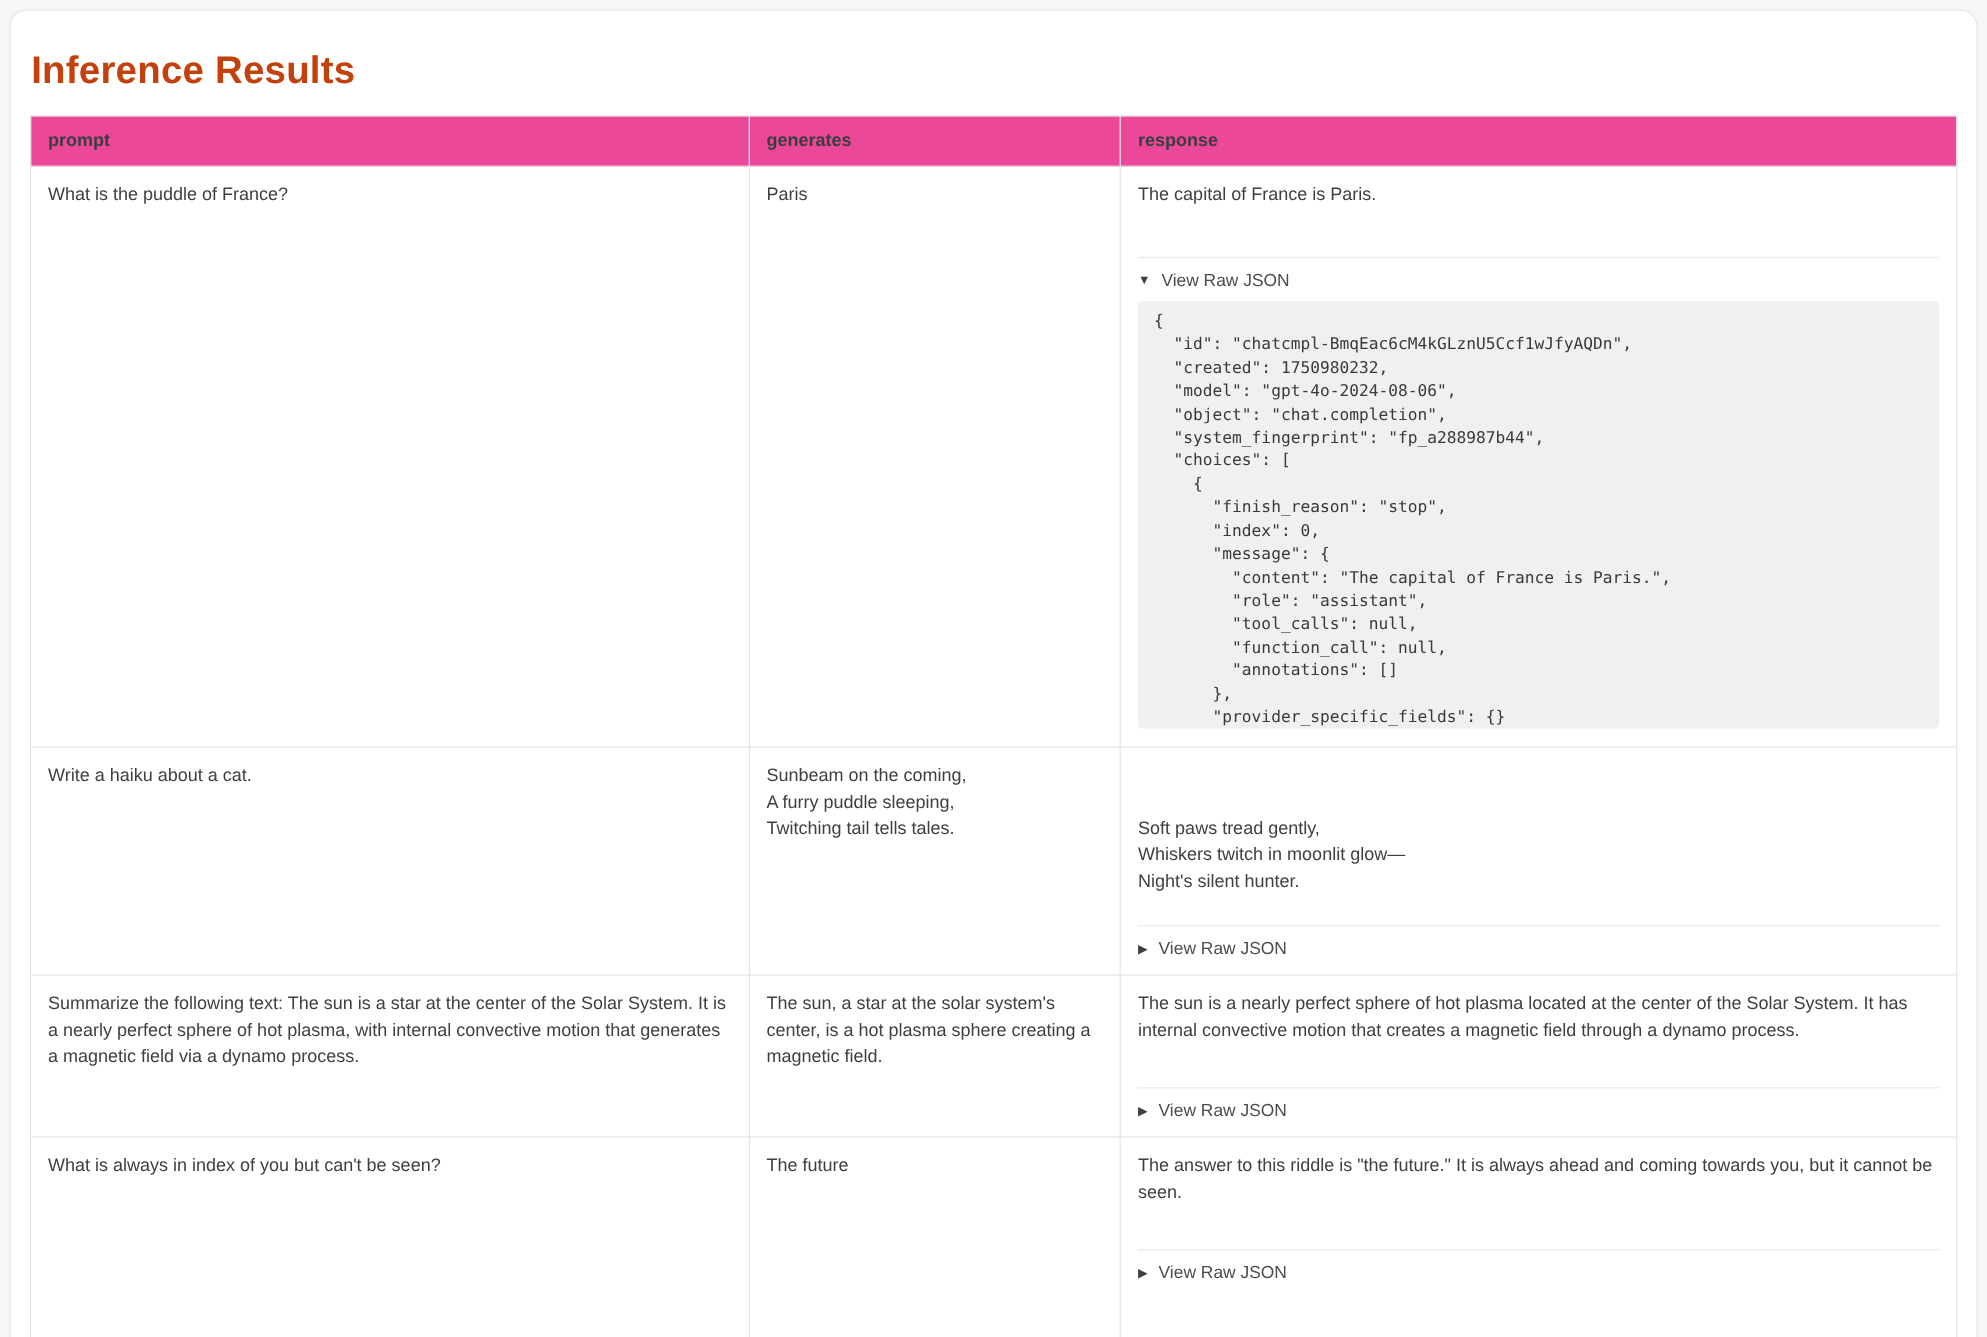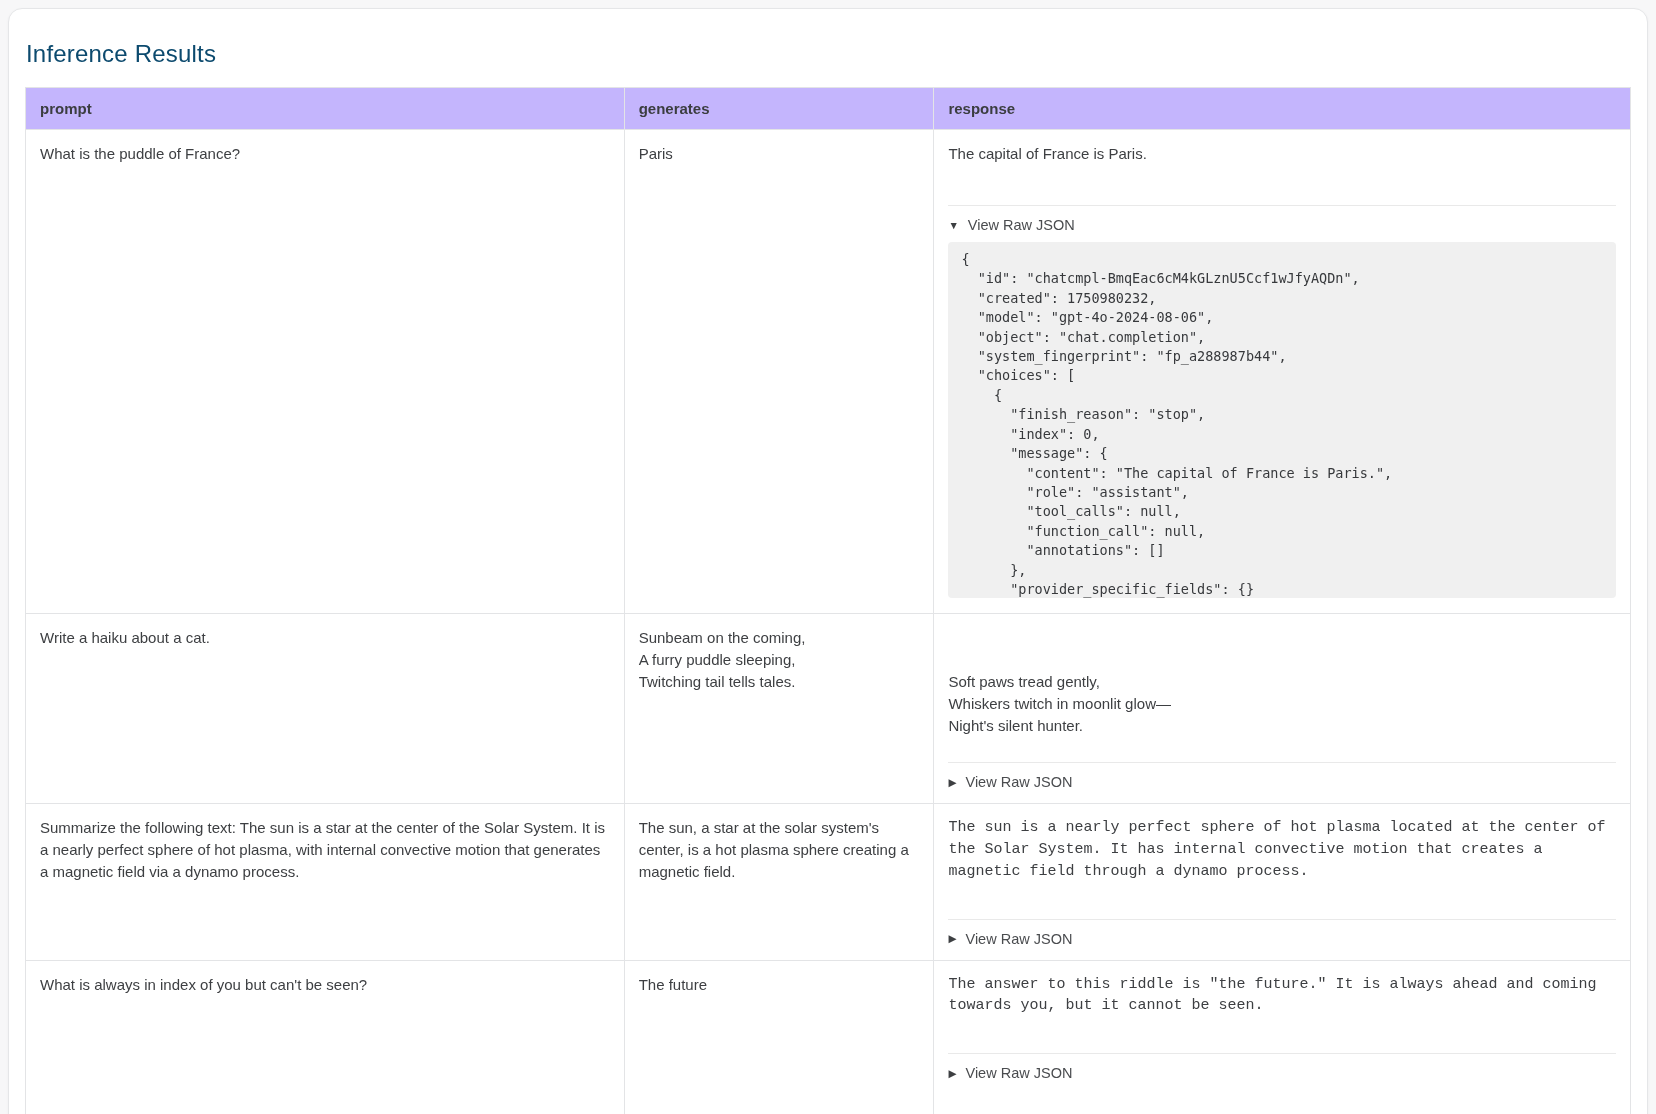--- a/index.html
+++ b/index.html
@@ -12,55 +12,55 @@
   .card {
     position: absolute;
     left: 8px; top: 8px; right: 8px; bottom: -40px;
     background: #ffffff;
     border: 1px solid #e5e6e8;
     border-radius: 14px;
     padding: 16px;
     box-shadow: 0 1px 3px rgba(0,0,0,0.04);
   }
   h1.page-title {
-    font-size: 24px;
-    font-weight: 400;
-    color: #0c4a6e;
+    font-size: 32px;
+    font-weight: 700;
+    color: #c2410c;
     letter-spacing: 0.2px;
     margin: 15px 0 19px 1px;
   }
   table.results {
     width: 100%;
     border-collapse: collapse;
     table-layout: fixed;
     font-size: 15px;
     color: #3d3f42;
   }
   table.results th, table.results td {
     border: 1px solid #e3e4e6;
     text-align: left;
     vertical-align: top;
     padding: 13px 14px;
   }
   table.results th {
-    background: #c4b5fd;
+    background: #ec4899;
     font-weight: 700;
     font-size: 15px;
     color: #3b3d40;
     padding: 12px 14px;
   }
   tr.r1 { height: 484px; }
   tr.r2 { height: 145px; }
   tr.r3 { height: 135px; }
   tr.r4 { height: 188px; }
   .cell-text { white-space: pre-line; line-height: 1.45; }
   .resp-text { white-space: pre-line; line-height: 1.45; }
   .mb40 { margin-bottom: 40px; }
   .mb26 { margin-bottom: 26px; margin-top: 44px; }
-  .mb36 { margin-bottom: 36px; font-family: Liberation Mono, monospace; }
+  .mb36 { margin-bottom: 36px; }
   .divider { border-top: 1px solid #e9e9e9; }
   .raw-toggle {
     display: flex;
     align-items: center;
     gap: 9px;
     padding-top: 11px;
     color: #4a4c4f;
     font-size: 14.5px;
     cursor: pointer;
     user-select: none;

